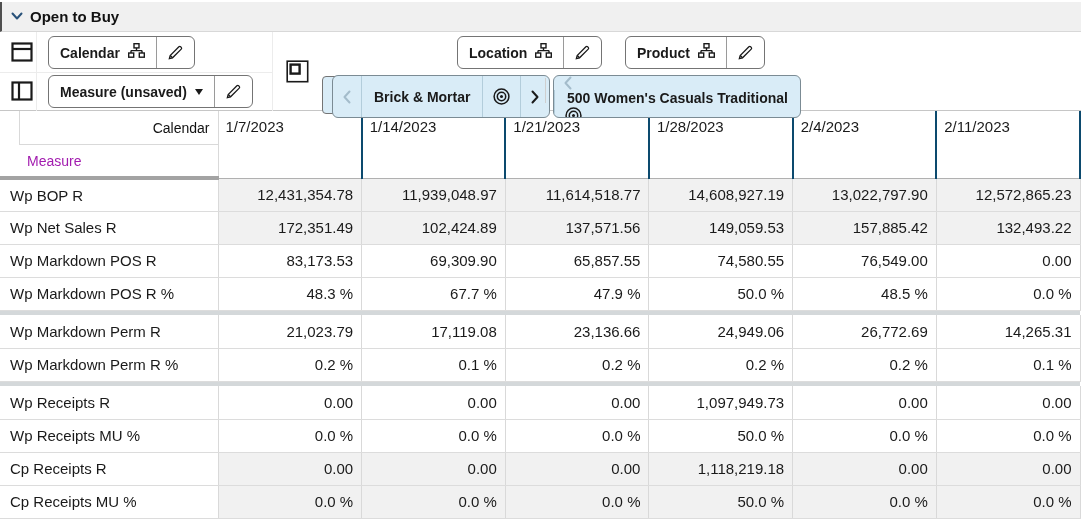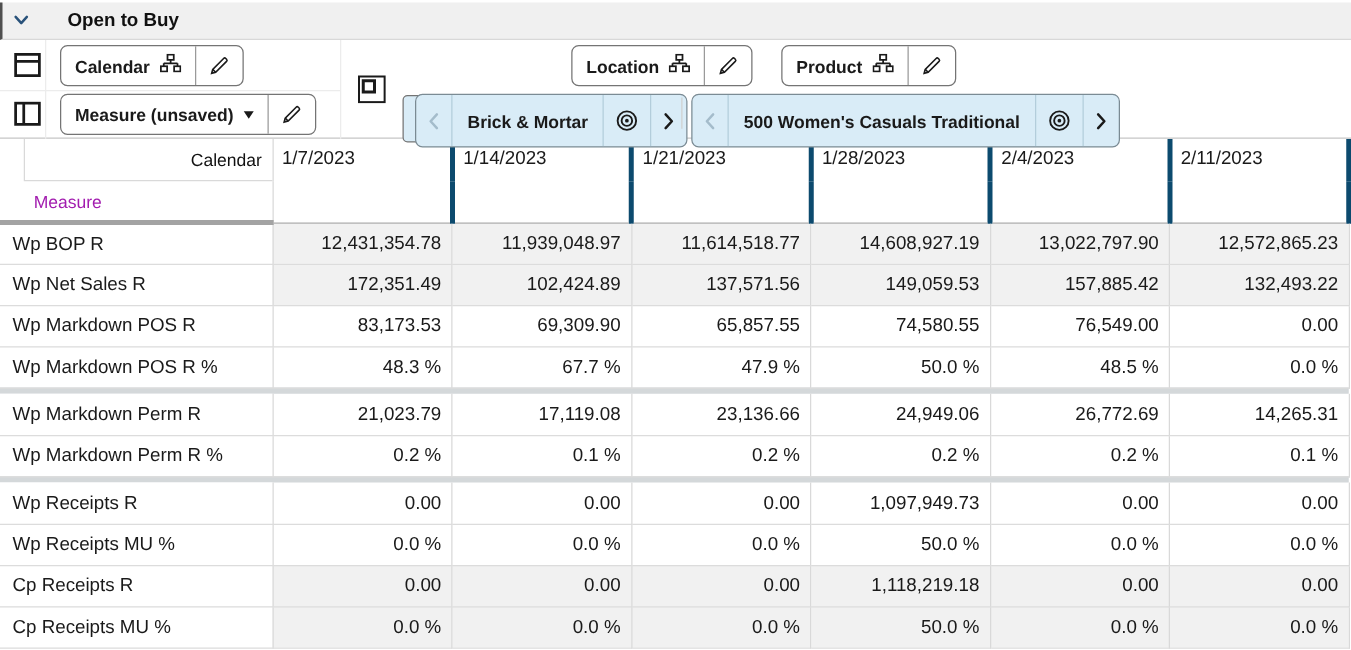--- a/index.html
+++ b/index.html
@@ -3,21 +3,21 @@
 <meta charset="utf-8">
 <style>
   * { box-sizing: border-box; margin: 0; padding: 0; }
   html,body { width:1081px; height:520px; overflow:hidden; background:#fff;
     font-family:"Liberation Sans", sans-serif; color:#1a1a1a; }
   body { padding-top:2px; }
 
   
   .titlebar { height:30px; background:#f0f0f0; border-bottom:1px solid #d8d8d8;
     border-left:2px solid #4f4f4f; display:flex; align-items:center; padding-left:9px; gap:7px; }
-  .titlebar .title { font-size:15px; font-weight:700; color:#111;margin-left:24px; }
+  .titlebar .title { font-size:15px; font-weight:700; color:#111; }
 
   
   .toolbar { position:relative; height:79px; background:#fff; border-bottom:1px solid #c6c6c6; }
   .tb-sep-v { position:absolute; width:1px; background:#ececec; }
   .tb-sep-h { position:absolute; height:1px; background:#ececec; }
   .tb-abs { position:absolute; }
 
   .btn { display:inline-flex; align-items:center; background:#fff;
     border:1px solid #747474; border-radius:6px; height:33px; }
   .btn .seg { display:inline-flex; align-items:center; gap:8px; padding:0 11px; height:100%; }
@@ -36,21 +36,21 @@
   .chev { font-size:0; line-height:0; }
 
   .caret-down { width:0; height:0; border-left:4.5px solid transparent;
     border-right:4.5px solid transparent; border-top:6px solid #1a1a1a; display:inline-block; }
 
   
   table.grid { border-collapse:collapse; table-layout:fixed; width:1081px; }
   col.c0 { width:218px; }
   th, td { font-weight:400; }
   .date-th { vertical-align:top; text-align:left; padding:7px 0 0 7px; font-size:15px;
-    border-right:4px solid #0c4a6e; border-bottom:1px solid #b0b0b0; height:67px; }
+    border-right:2px solid #0c4a6e; border-bottom:1px solid #b0b0b0; height:67px; }
   .corner-th { padding:0; height:34px; border-right:1px solid #d9d9d9; }
   .corner-flex { display:flex; height:34px; align-items:stretch; }
   .corner-strip { width:20px; border-right:1px solid #d9d9d9; }
   .corner-cal { flex:1; border-bottom:1px solid #d9d9d9; display:flex; align-items:center;
     justify-content:flex-end; padding-right:8px; font-size:14px; color:#111; }
   .measure-th { text-align:left; padding-left:27px; font-size:14px; height:33px;
     border-right:1px solid #d9d9d9; border-bottom:4px solid #a3a3a3; color:#a21caf; }
   td.row-label { height:33px; padding-left:10px; font-size:15px; background:#fff;
     border-right:1px solid #d9d9d9; border-bottom:1px solid #dcdcdc; white-space:nowrap; }
   td.cell { height:33px; text-align:right; padding-right:8px; font-size:15px;
@@ -188,21 +188,21 @@
     </span>
     <span class="cseg chev">
       <svg width="10" height="14" viewBox="0 0 10 14">
           <polyline points="2.5,1.5 7.5,7 2.5,12.5" fill="none" stroke="#1a1a1a" stroke-width="2" stroke-linecap="round" stroke-linejoin="round"></polyline>
         </svg>
     </span>
   </div>
 
   <div class="tb-sep-v" style="left:545px; top:46px; height:25px; background:#cfcfcf;"></div>
 
-  <div class="chip tb-abs" style="left:553px; top:43px;">
+  <div class="chip tb-abs" style="left:553px; top:43px;flex-direction:column;">
     <span class="cseg chev">
       <svg width="10" height="14" viewBox="0 0 10 14">
           <polyline points="7.5,1.5 2.5,7 7.5,12.5" fill="none" stroke="#a4bccb" stroke-width="2" stroke-linecap="round" stroke-linejoin="round"></polyline>
         </svg>
     </span>
     <span class="cseg clabel">500 Women's Casuals Traditional</span>
     <span class="cseg">
       <svg width="19" height="19" viewBox="0 0 19 19">
           <circle cx="9.5" cy="9.5" r="7.4" fill="none" stroke="#1a1a1a" stroke-width="1.5"></circle>
           <circle cx="9.5" cy="9.5" r="4.2" fill="none" stroke="#1a1a1a" stroke-width="1.5"></circle>

